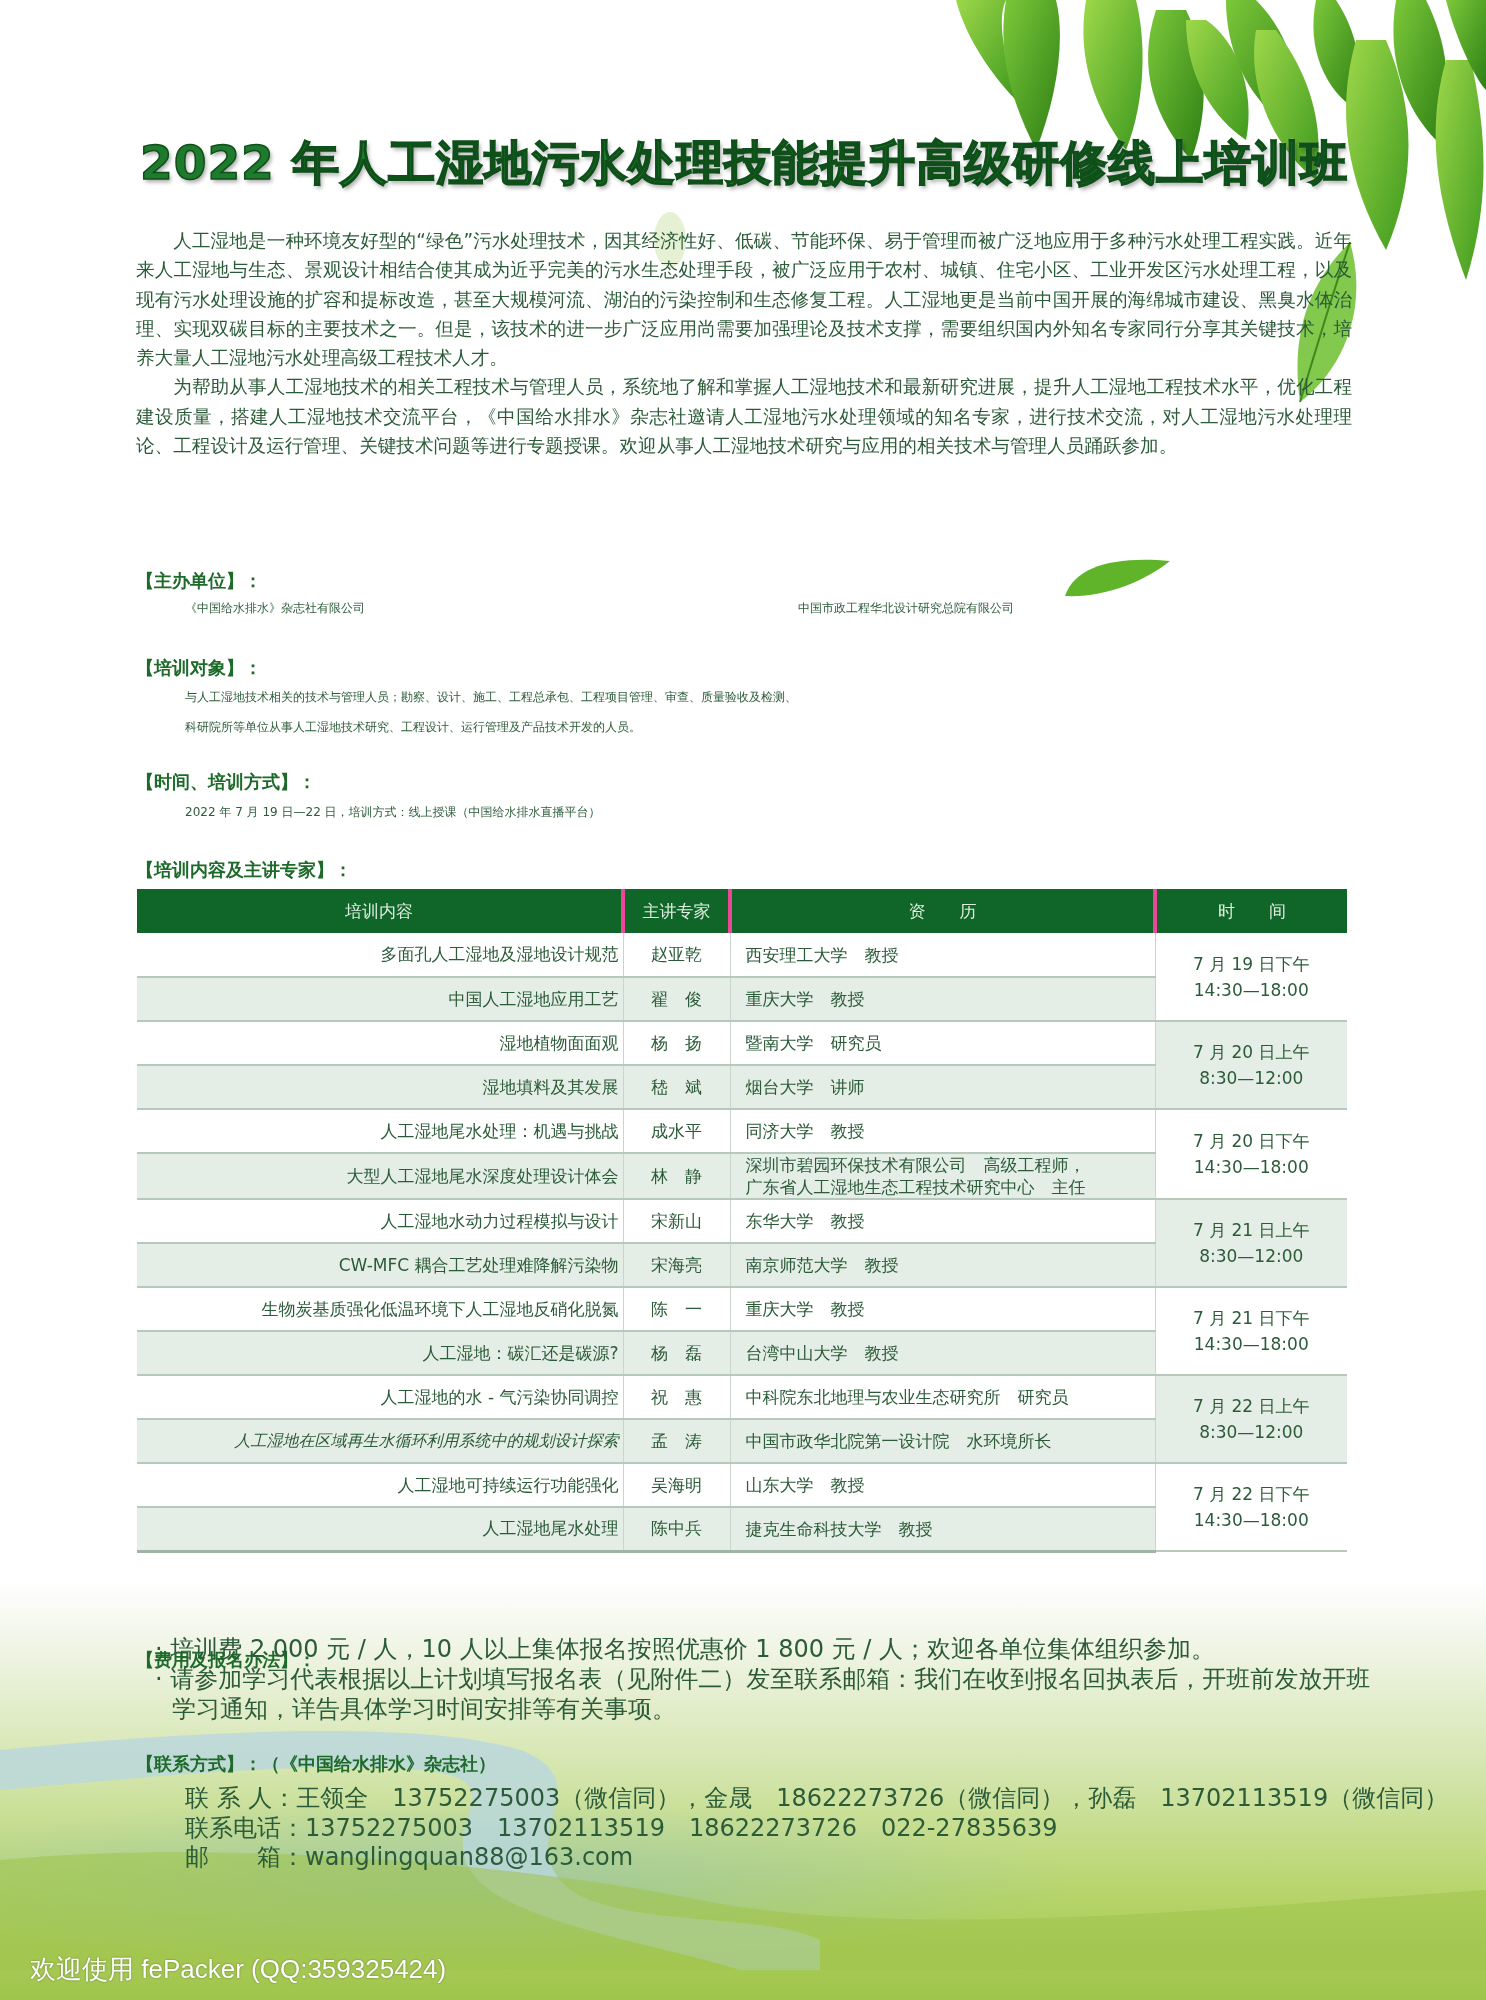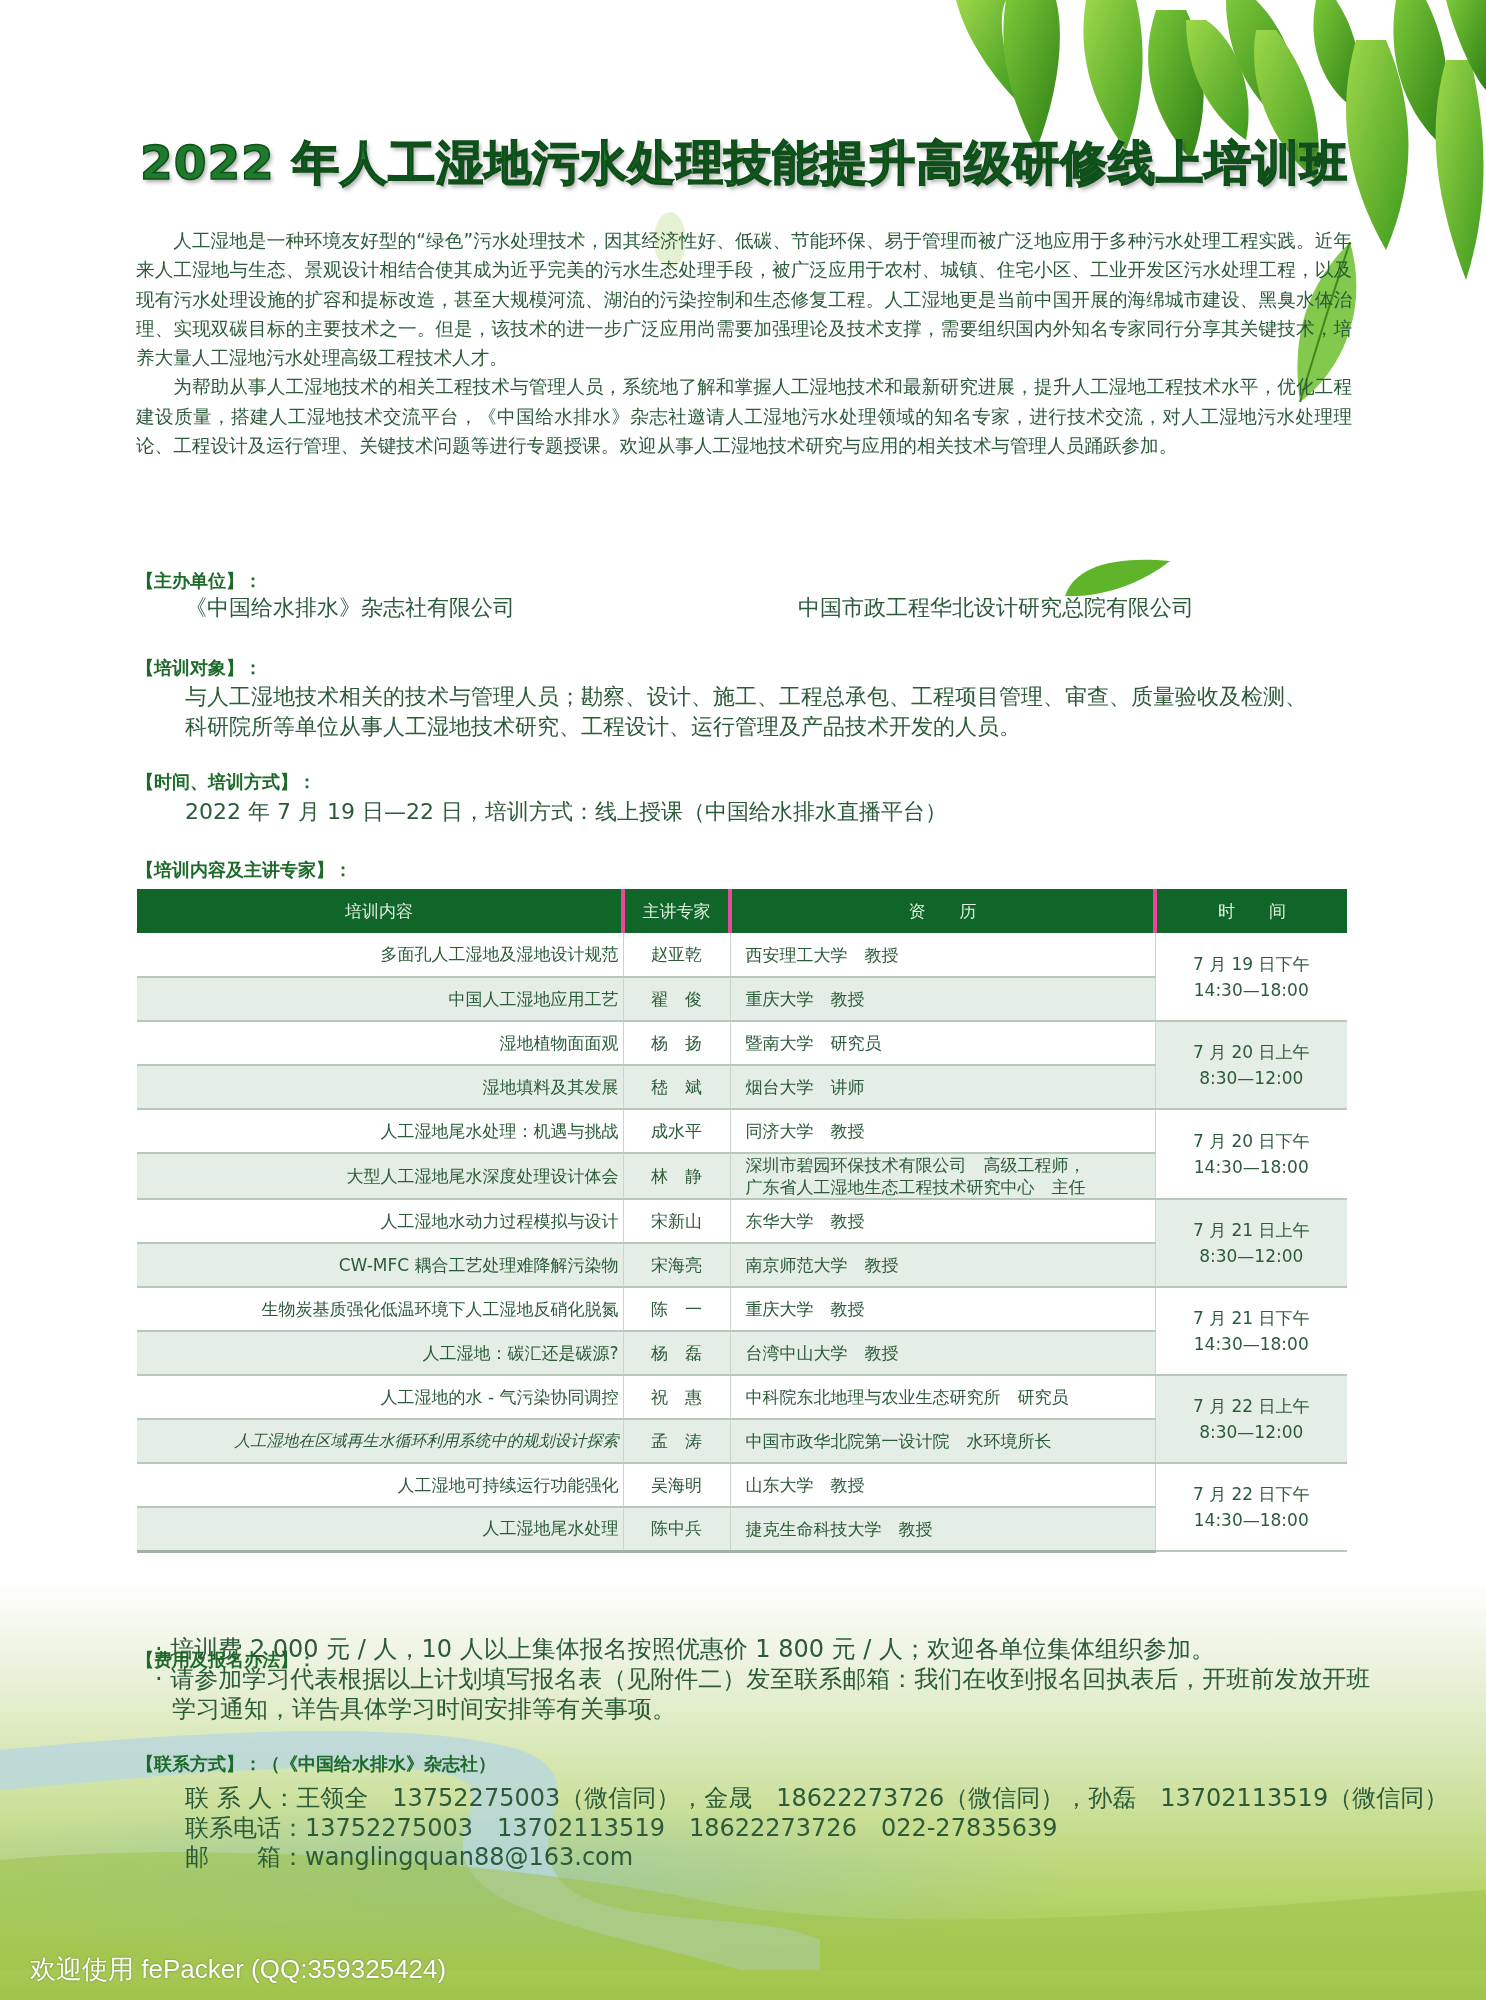--- a/index.html
+++ b/index.html
@@ -41,21 +41,21 @@
     position: absolute; left: 136px; top: 226px; width: 1216px;
     font-size: 18.6px; line-height: 29.3px; color: #2b5b38;
     text-align: justify;
   }
   .intro p { text-indent: 2em; }
   .section-label {
     position: absolute; left: 136px;
     font-size: 18px; font-weight: bold; color: #1d6a2a;
   }
   .section-text {
-    position: absolute; font-size: 22px; color: #2b5b38; line-height: 30px;
+    position: absolute; font-size: 12px; color: #2b5b38; line-height: 30px;
   }
   
   .schedule {
     position: absolute; left: 137px; top: 889px; width: 1210px;
     border-collapse: collapse; font-size: 17px; color: #2b5b38;
   }
   .schedule th {
     background: #106628; color: #dfeee0; font-weight: normal;
     height: 44px; font-size: 17px; border-right: 4px solid #ec4899;
   }

